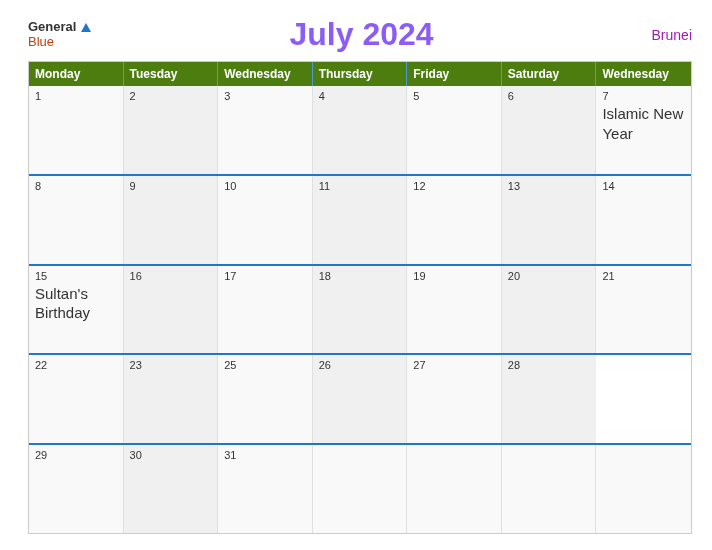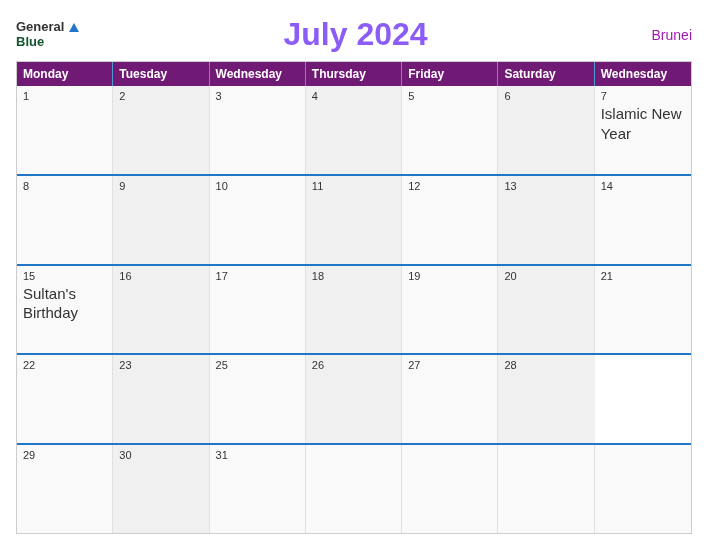--- a/index.html
+++ b/index.html
@@ -6,21 +6,21 @@
     body {
       width: 712px;
       height: 550px;
       background: #fff;
       font-family: Arial, sans-serif;
       overflow: hidden;
     }
     .page {
       width: 712px;
       height: 550px;
-      padding: 16px 20px 16px 16px;
+      padding: 16px 20px 16px 28px;
       display: flex;
       flex-direction: column;
       border-radius: 9px;
     }
     .header {
       display: flex;
       align-items: center;
       justify-content: space-between;
       margin-bottom: 8px;
     }
@@ -45,21 +45,21 @@
     }
     .calendar {
       flex: 1;
       display: flex;
       flex-direction: column;
       border: 1px solid #ccc;
     }
     .day-headers {
       display: grid;
       grid-template-columns: repeat(7, 1fr);
-      background: #701a75;
+      background: #4d7c0f;
     }
     .day-header {
       color: #fff;
       font-size: 12px;
       font-weight: bold;
       padding: 5px 6px;
       text-align: left;
       border-right: 1px solid #4a9ad4;
     }
     .day-header:last-child {
@@ -112,21 +112,21 @@
   </style>
 </head>
 <body>
 
 <div class="page">
   <div class="header">
     <div class="logo">
       <span style="font-size:13px;font-weight:bold;color:#333;">General
         <span style="display:inline-block;width:0;height:0;border-left:5px solid transparent;border-right:5px solid transparent;border-bottom:9px solid #2176c7;margin-left:1px;vertical-align:middle;"></span>
       </span>
-      <span style="font-size:13px;font-weight:bold;color:#14532d;">Blue</span>
+      <span style="font-size:13px;font-weight:normal;color:#c2410c;">Blue</span>
     </div>
     <div class="title">July 2024</div>
     <div class="country">Brunei</div>
   </div>
 
   <div class="calendar">
     <div class="day-headers">
     <div class="day-header">Monday</div>
         <div class="day-header">Tuesday</div>
         <div class="day-header">Wednesday</div>

